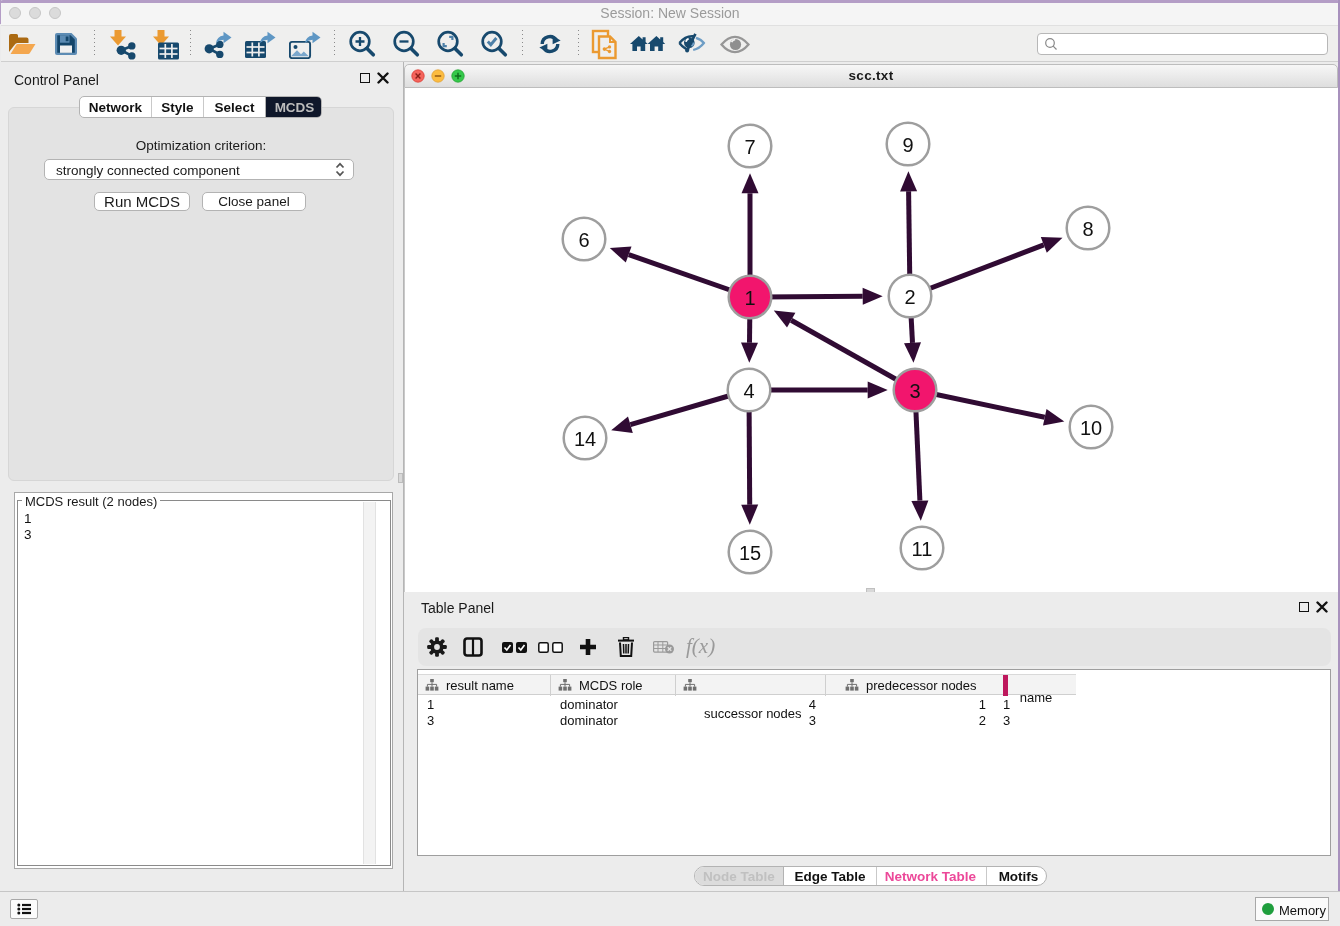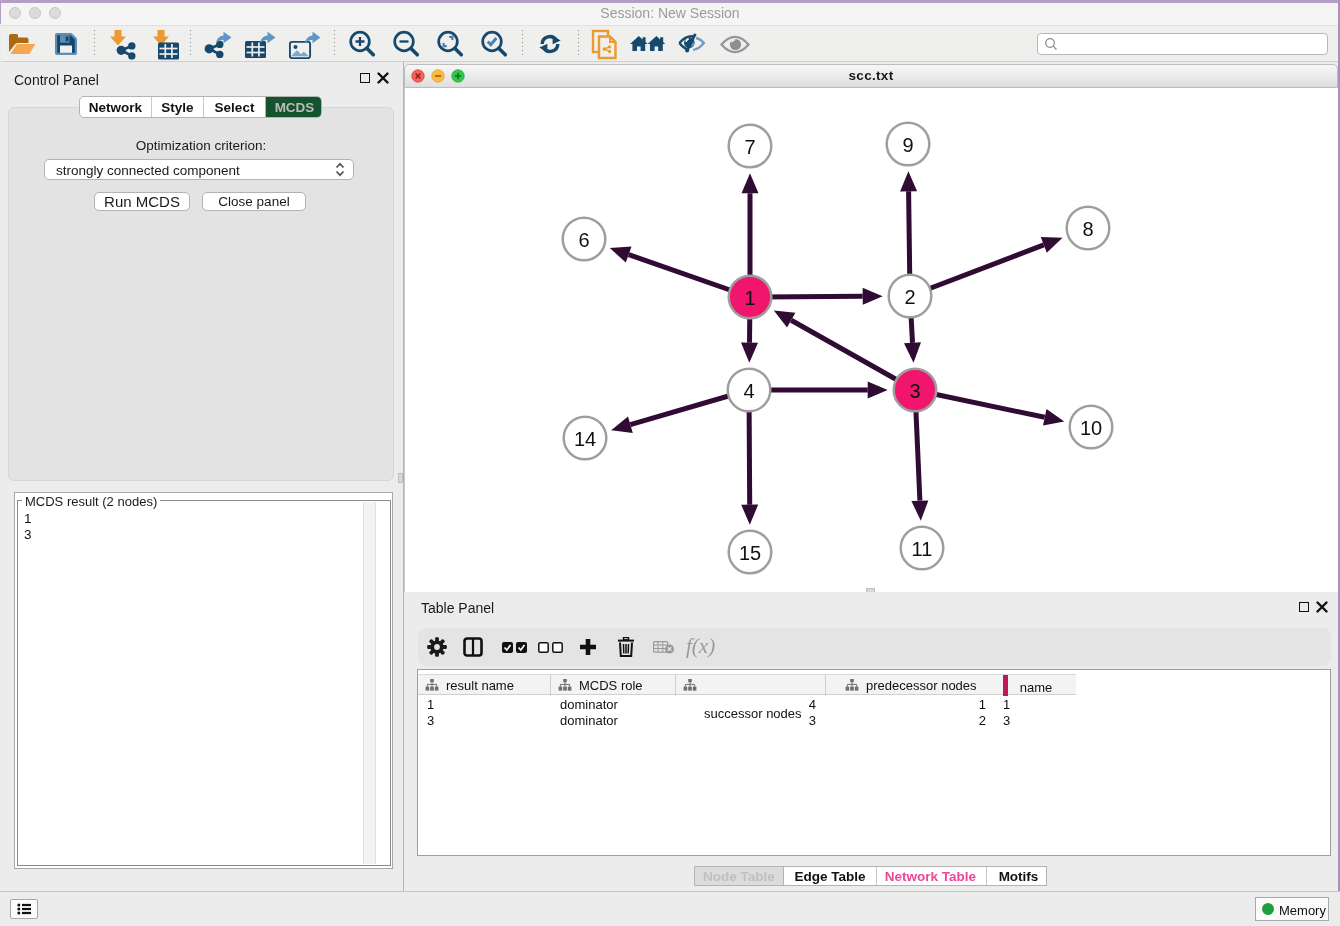--- a/index.html
+++ b/index.html
@@ -175,21 +175,21 @@
 <svg class="abs" style="left:377px;top:72px;" width="12" height="12" viewBox="0 0 12 12">
     <path d="M1.5 1.5 L10.5 10.5 M10.5 1.5 L1.5 10.5" stroke="#111" stroke-width="2.4" stroke-linecap="round"></path>
   </svg>
 
 <div class="abs" style="left:8px;top:107px;width:386px;height:374px;background:#e3e3e3;border:1px solid #d6d6d6;border-radius:6px;"></div>
 
 <div class="abs" style="left:79px;top:96px;width:243px;height:22px;background:#fff;border:1px solid #b3b3b3;border-radius:5px;overflow:hidden;font-size:13.5px;font-weight:bold;">
   <div class="abs" style="left:0;top:0;width:72px;height:22px;line-height:21px;text-align:center;color:#111;border-right:1px solid #c9c9c9;">Network</div>
   <div class="abs" style="left:72px;top:0;width:52px;height:22px;line-height:21px;text-align:center;color:#111;border-right:1px solid #c9c9c9;">Style</div>
   <div class="abs" style="left:124px;top:0;width:61px;height:22px;line-height:21px;text-align:center;color:#111;">Select</div>
-  <div class="abs" style="left:185px;top:0;width:58px;height:22px;line-height:21px;text-align:center;color:#bcbcbc;background:#14532d;border-left:1px solid #b3b3b3;">MCDS</div>
+  <div class="abs" style="left:185px;top:0;width:58px;height:22px;line-height:21px;text-align:center;color:#bcbcbc;background:#0f172a;border-left:1px solid #b3b3b3;">MCDS</div>
 </div>
 
 <div class="abs" style="left:8px;top:138px;width:386px;height:14px;text-align:center;font-size:13.5px;color:#1a1a1a;">Optimization criterion:</div>
 
 <div class="abs" style="left:44px;top:159px;width:310px;height:21px;background:#fff;border:1px solid #b3b3b3;border-radius:5px;"></div>
 <div class="abs" style="left:56px;top:163px;font-size:13.5px;color:#1a1a1a;">strongly connected component</div>
 <svg class="abs" style="left:334px;top:162px;" width="12" height="15" viewBox="0 0 12 15">
     <path d="M2.5 5.5 L6 1.8 L9.5 5.5" fill="none" stroke="#555" stroke-width="1.7"></path>
     <path d="M2.5 9.5 L6 13.2 L9.5 9.5" fill="none" stroke="#555" stroke-width="1.7"></path>
   </svg>
@@ -398,36 +398,36 @@
             <rect x="0.6" y="7.6" width="3.6" height="4"></rect>
             <rect x="5.2" y="7.6" width="3.6" height="4"></rect>
             <rect x="9.8" y="7.6" width="3.6" height="4"></rect>
           </g>
           <g stroke="#6f6f6f" stroke-width="1" fill="none">
             <path d="M7 3.2 L7 7.6 M2.4 7.6 L2.4 5.4 L11.6 5.4 L11.6 7.6"></path>
           </g>
         </svg></span>
       <span class="abs" style="left:28px;top:3px;">predecessor nodes</span>
     </div>
-  <div class="abs" style="left:578px;top:2px;width:80px;height:21px;text-align:center;"><span style="line-height:21px;">name</span></div>
+  <div class="abs" style="left:578px;top:12px;width:80px;height:21px;text-align:center;"><span style="line-height:21px;">name</span></div>
 </div>
 <div class="abs" style="left:418px;top:696px;width:912px;height:34px;font-size:13px;color:#111;">
   <div class="abs" style="left:9px;top:1px;">1</div>
   <div class="abs" style="left:142px;top:1px;">dominator</div>
   <div class="abs" style="left:258px;top:1px;width:140px;text-align:right;">4</div>
   <div class="abs" style="left:408px;top:1px;width:160px;text-align:right;">1</div>
   <div class="abs" style="left:585px;top:1px;">1</div>
   <div class="abs" style="left:9px;top:17px;">3</div>
   <div class="abs" style="left:142px;top:17px;">dominator</div>
   <div class="abs" style="left:258px;top:17px;width:140px;text-align:right;">3</div>
   <div class="abs" style="left:408px;top:17px;width:160px;text-align:right;">2</div>
   <div class="abs" style="left:585px;top:17px;">3</div>
 </div>
 
-<div class="abs" style="left:694px;top:866px;width:353px;height:20px;background:#fff;border:1px solid #b3b3b3;border-radius:0;overflow:hidden;font-size:13.5px;font-weight:bold;padding-left:48px;">
+<div class="abs" style="left:694px;top:866px;width:353px;height:20px;background:#fff;border:1px solid #b3b3b3;border-radius:10px;overflow:hidden;font-size:13.5px;font-weight:bold;padding-left:48px;">
   <div class="abs" style="left:0;top:0;width:89px;height:20px;line-height:19px;text-align:center;color:#c0c0c0;background:#dcdcdc;border-right:1px solid #b3b3b3;">Node Table</div>
   <div class="abs" style="left:89px;top:0;width:93px;height:20px;line-height:19px;text-align:center;color:#111;border-right:1px solid #c9c9c9;">Edge Table</div>
   <div class="abs" style="left:180px;top:0;width:112px;height:20px;line-height:19px;text-align:center;color:#ec4899;border-right:1px solid #c9c9c9;">Network Table</div>
   <div class="abs" style="left:294px;top:0;width:59px;height:20px;line-height:19px;text-align:center;color:#111;">Motifs</div>
 </div>
 
 <div class="abs" style="left:0;top:891px;width:1340px;height:35px;background:#ececec;border-top:1px solid #c6c6c6;"></div>
 <div class="abs" style="left:10px;top:899px;width:28px;height:20px;background:#fbfbfb;border:1px solid #a8a8a8;border-radius:2px;"></div>
 <svg class="abs" style="left:17px;top:903px;" width="14" height="12" viewBox="0 0 14 12">
  <circle cx="1.8" cy="2" r="1.5" fill="#111"></circle>

